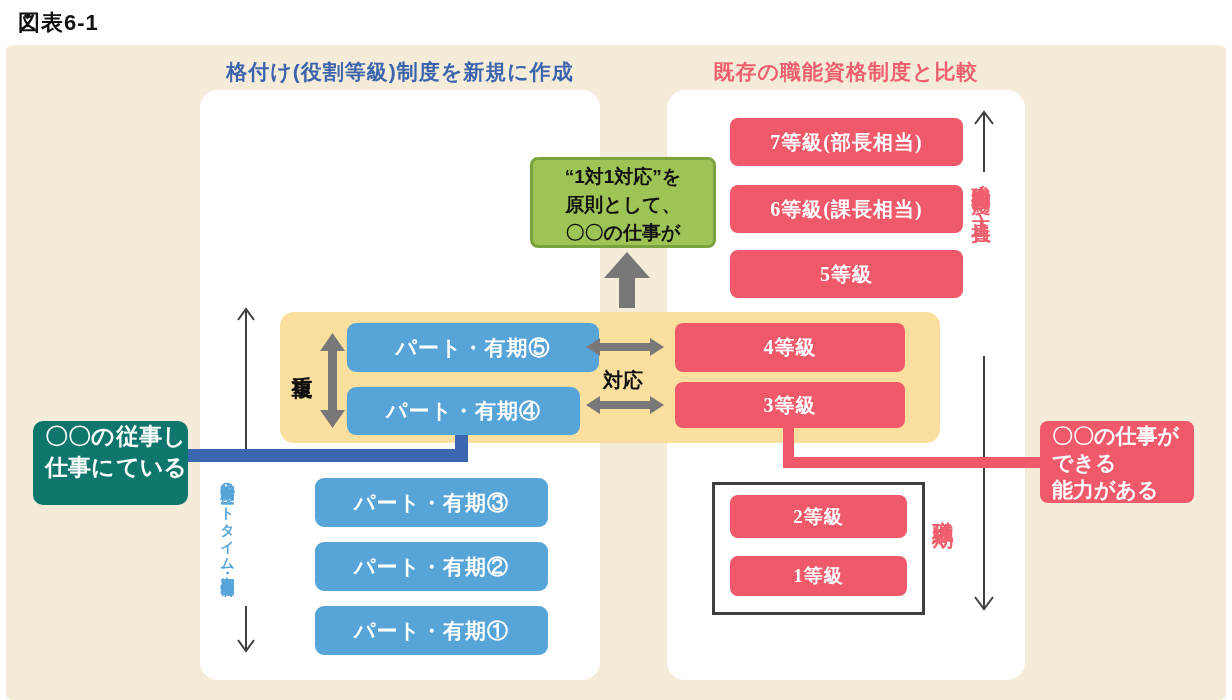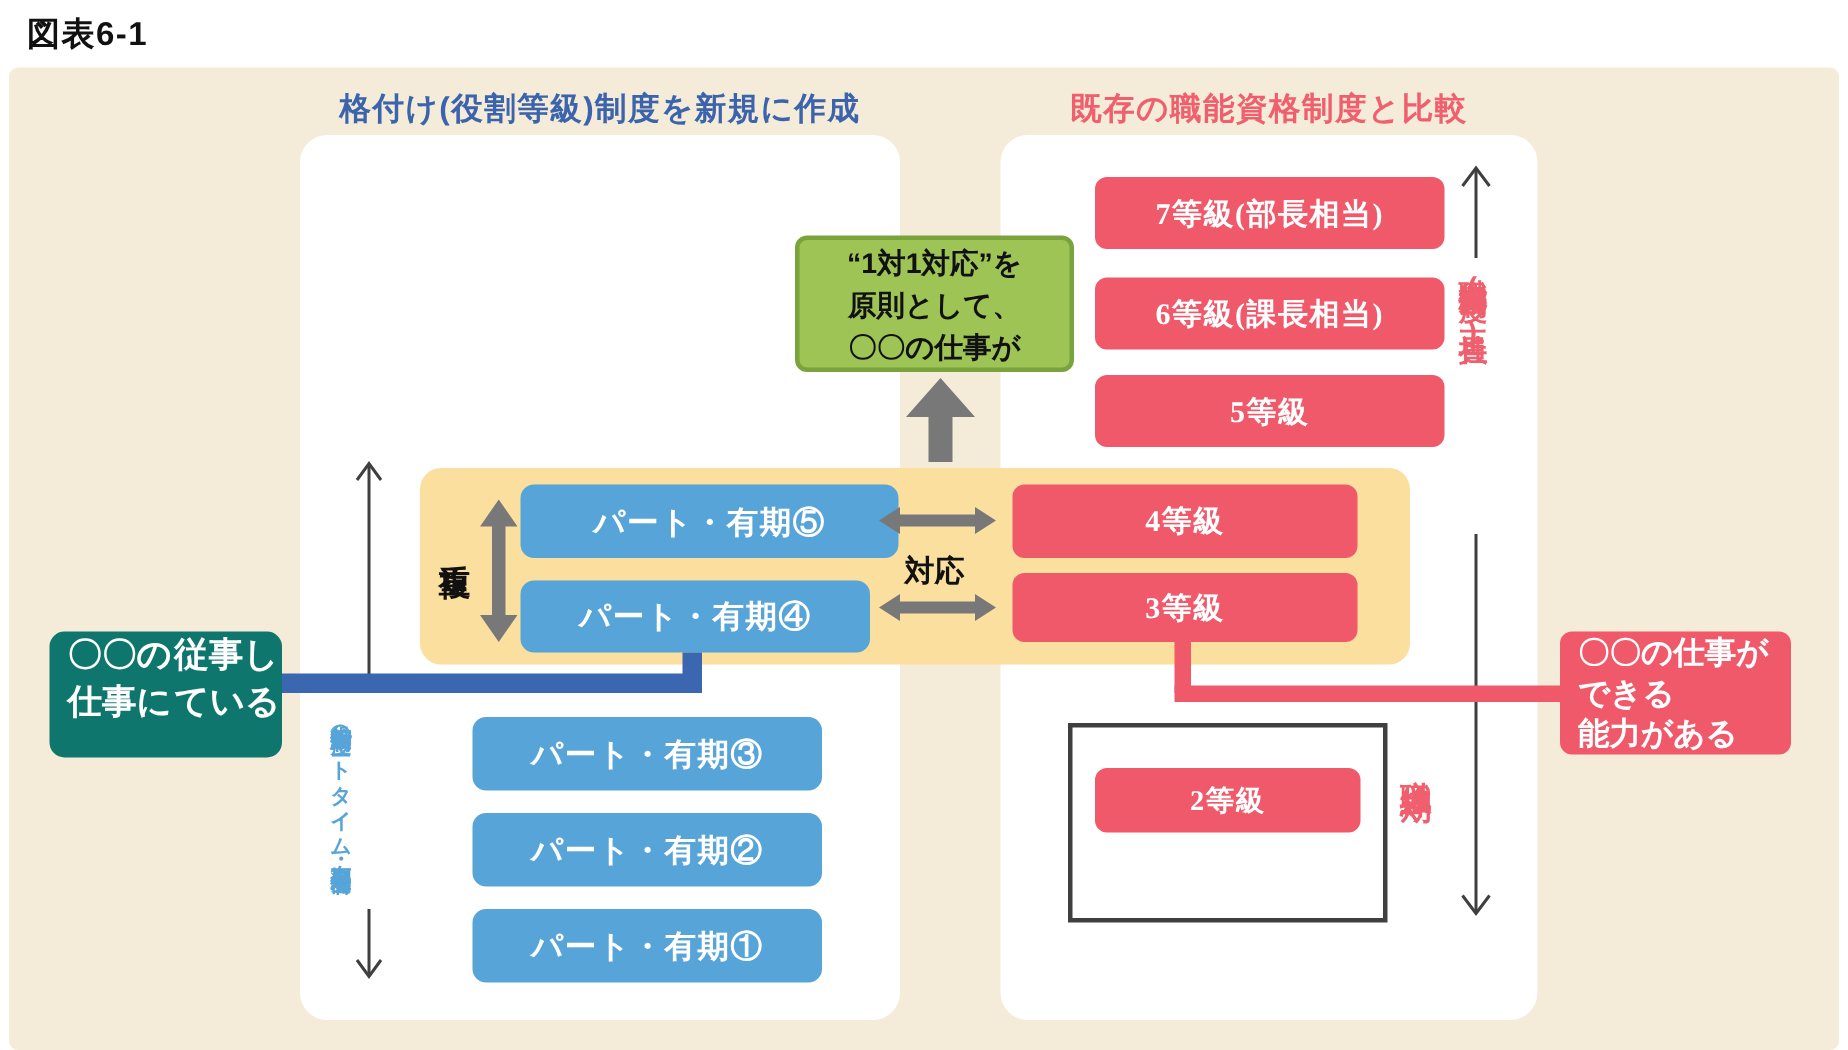--- a/index.html
+++ b/index.html
@@ -115,16 +115,17 @@
 
   <div class="abs red-line" style="left:783px;top:428px;width:11px;height:34px;"></div>
   <div class="abs red-line" style="left:783px;top:457px;width:262px;height:11px;"></div>
   <div class="abs callout-red" style="left:1040px;top:421px;width:154px;height:82px;">
     <div>〇〇の仕事が</div>
     <div>できる</div>
     <div>能力がある</div>
   </div>
 
   <div class="abs outline-box" style="left:712px;top:482px;width:207px;height:127px;"></div>
-  <div class="abs red-box" style="left:730px;top:495px;width:177px;height:43px;font-size:19px;margin-top:17px;">2等級</div>
+  <div class="abs red-box" style="left:730px;top:495px;width:177px;height:43px;font-size:19px;">2等級</div>
+  <div class="abs red-box" style="left:730px;top:556px;width:177px;height:40px;font-size:19px;">1等級</div>
   <div class="abs vtext train-red" style="left:929px;top:503px;">職練期</div>
 
 </div>
 
 </body></html>

